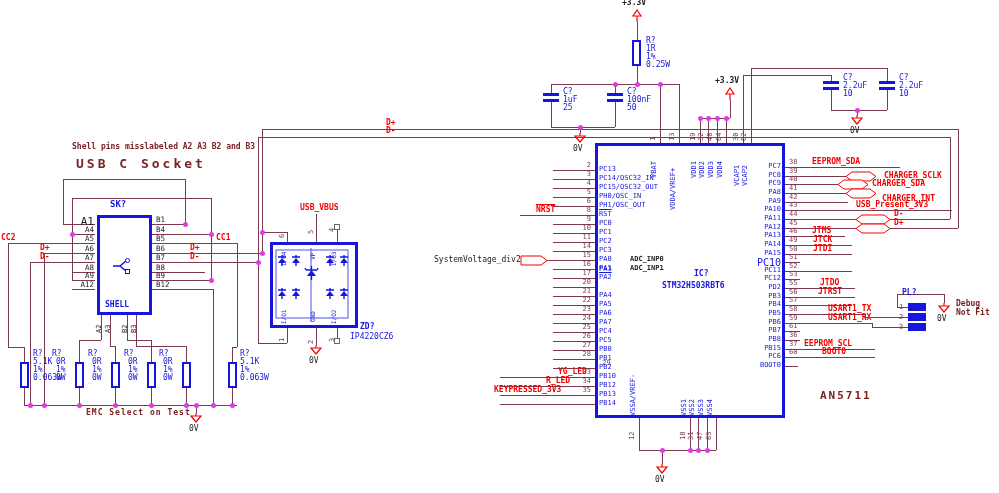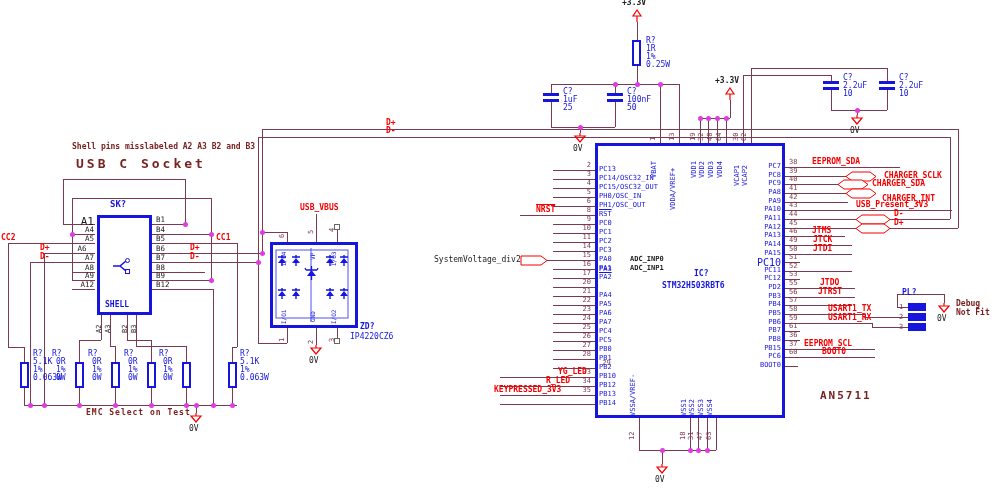--- a/index.html
+++ b/index.html
@@ -226,21 +226,21 @@
         <circle cx="17.5" cy="4.5" r="2" fill="none" stroke="#1515dd"></circle>
         <rect x="15.5" y="13.5" width="4" height="4" fill="none" stroke="#1515dd"></rect>
       </svg>
     </div>
     <div class="t dark" style="left: 70px; top: 216px; font-size: 11px; width: 24px; text-align: right;">A1</div>
     <div class="t dark" style="left: 156px; top: 216px; font-size: 7.5px;">B1</div>
     <div class="t dark" style="left: 70px; top: 226px; font-size: 7.5px; width: 24px; text-align: right;">A4</div>
     <div class="t dark" style="left: 156px; top: 226px; font-size: 7.5px;">B4</div>
     <div class="t dark" style="left: 70px; top: 235px; font-size: 7.5px; width: 24px; text-align: right;">A5</div>
     <div class="t dark" style="left: 156px; top: 235px; font-size: 7.5px;">B5</div>
-    <div class="t dark" style="left: 70px; top: 245px; font-size: 7.5px; width: 24px; text-align: center;">A6</div>
+    <div class="t dark" style="left: 70px; top: 245px; font-size: 7.5px; width: 24px; text-align: right;">A6</div>
     <div class="t dark" style="left: 156px; top: 245px; font-size: 7.5px;">B6</div>
     <div class="t dark" style="left: 70px; top: 254px; font-size: 7.5px; width: 24px; text-align: right;">A7</div>
     <div class="t dark" style="left: 156px; top: 254px; font-size: 7.5px;">B7</div>
     <div class="t dark" style="left: 70px; top: 264px; font-size: 7.5px; width: 24px; text-align: right;">A8</div>
     <div class="t dark" style="left: 156px; top: 264px; font-size: 7.5px;">B8</div>
     <div class="t dark" style="left: 70px; top: 272px; font-size: 7.5px; width: 24px; text-align: right;">A9</div>
     <div class="t dark" style="left: 156px; top: 272px; font-size: 7.5px;">B9</div>
     <div class="t dark" style="left: 70px; top: 281px; font-size: 7.5px; width: 24px; text-align: right;">A12</div>
     <div class="t dark" style="left: 156px; top: 281px; font-size: 7.5px;">B12</div>
     <div class="vt dark" style="left: 96px; top: 317px; height: 16px; font-size: 7px;">A2</div>

